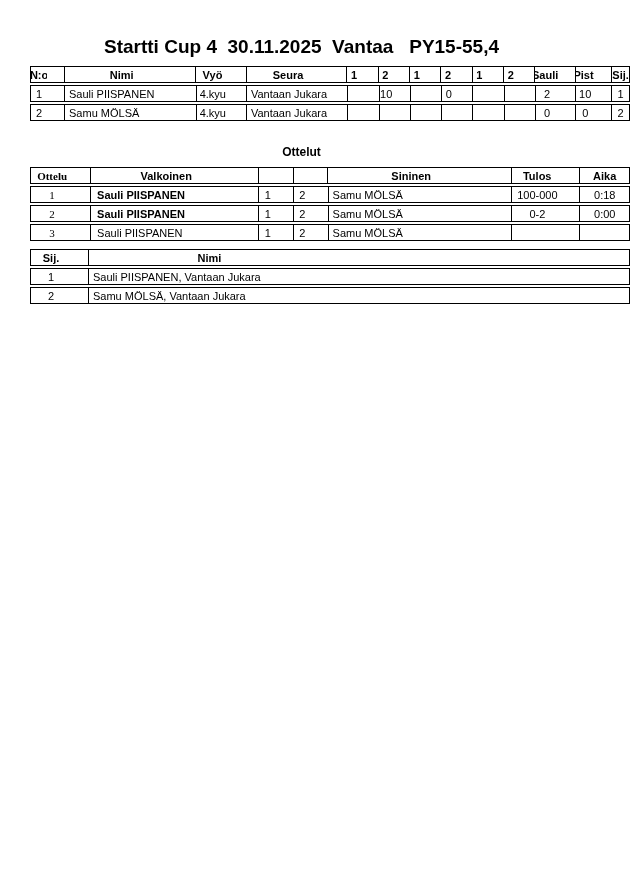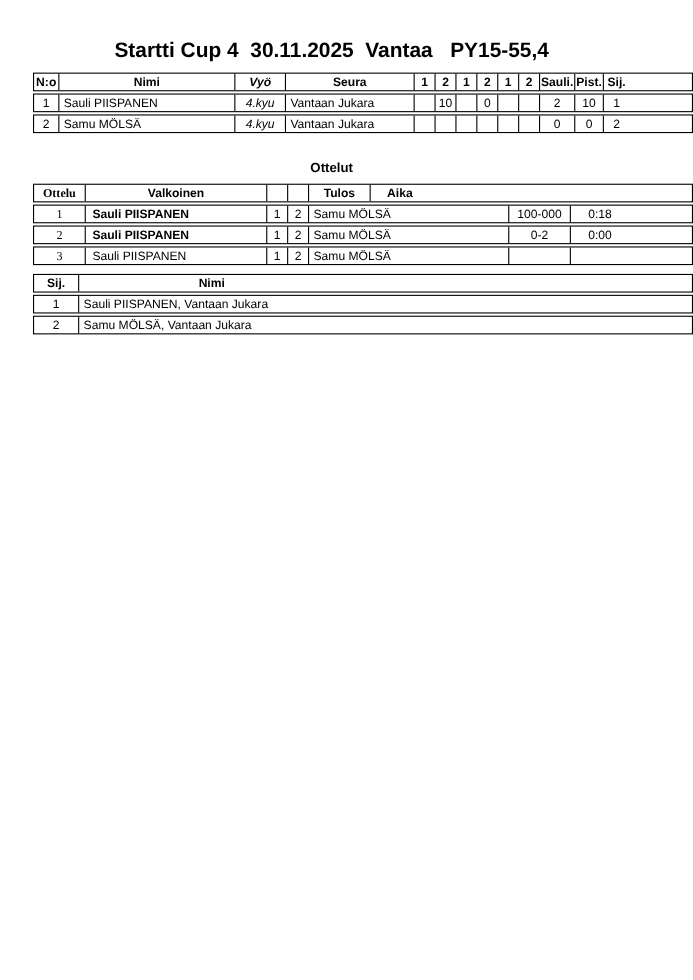--- a/index.html
+++ b/index.html
@@ -18,39 +18,39 @@
   }
 
   .kilp-line { position: relative; margin-top: 3px; height: 16px; }
   .section-title { font-weight: bold; font-size: 12px; text-align: center; }
   .st-kilp { width: 460px; margin-left: 30px; }
   .count { position: absolute; top: 2px; right: 30px; font-size: 10px; font-weight: normal; }
   .st-ottelut { width: 543px; margin-left: 30px; margin-top: 24px; }
   .st-tulokset { width: 284px; margin-left: 30px; margin-top: 22px; }
 
   .tbl { margin-left: 30px; margin-top: 8px; font-size: 11px; }
-  .trow { display: flex; border: 1px solid #000; height: 17px; background: #fff; }
+  .trow { display: flex; border: 1px solid #000; height: 17px; background: #fff; gap: 17px; }
   .trow + .trow { margin-top: 2px; }
   .hrow { font-weight: bold; }
   .tcell {
     border-left: 1px solid #000;
     display: flex; align-items: center;
     padding: 0 3px; overflow: hidden; white-space: nowrap;
   }
   .tcell:first-child { border-left: none; }
   .c { justify-content: center; padding: 0 1px; }
   .l { justify-content: flex-start; }
   .pl4 { padding-left: 4px; }
   .pl6 { padding-left: 6px; }
   .bold { font-weight: bold; }
 
   
   .k-no { width: 22px; }
   .k-nimi { width: 160px; }
-  .k-vyo { width: 46px; font-style: italic; }
+  .k-vyo { width: 46px; }
   .k-seura { width: 117px; }
   .k-s { width: 19px; }
   .k-voit { width: 32px; }
   .k-pist { width: 26px; }
   .k-sij { width: 24px; }
 
   
   .o-ottelu { width: 46px; font-family: Liberation Serif, serif; }
   .o-valk { width: 165px; }
   .o-n { width: 19px; }
@@ -121,20 +121,21 @@
   </div>
 
   <div class="section-title st-ottelut">Ottelut</div>
 
   <div class="tbl">
     <div class="trow hrow">
       <div class="tcell c o-ottelu">Ottelu</div>
       <div class="tcell c o-valk">Valkoinen</div>
       <div class="tcell c o-n"></div>
       <div class="tcell c o-n"></div>
+      <div class="tcell c o-sin">Sininen</div>
       <div class="tcell c o-tulos">Tulos</div>
       <div class="tcell c o-aika">Aika</div>
     </div>
 
     <div class="trow">
       <div class="tcell c o-ottelu">1</div>
       <div class="tcell l pl6 o-valk bold">Sauli PIISPANEN</div>
       <div class="tcell c o-n">1</div>
       <div class="tcell c o-n">2</div>
       <div class="tcell l pl4 o-sin">Samu MÖLSÄ</div>

